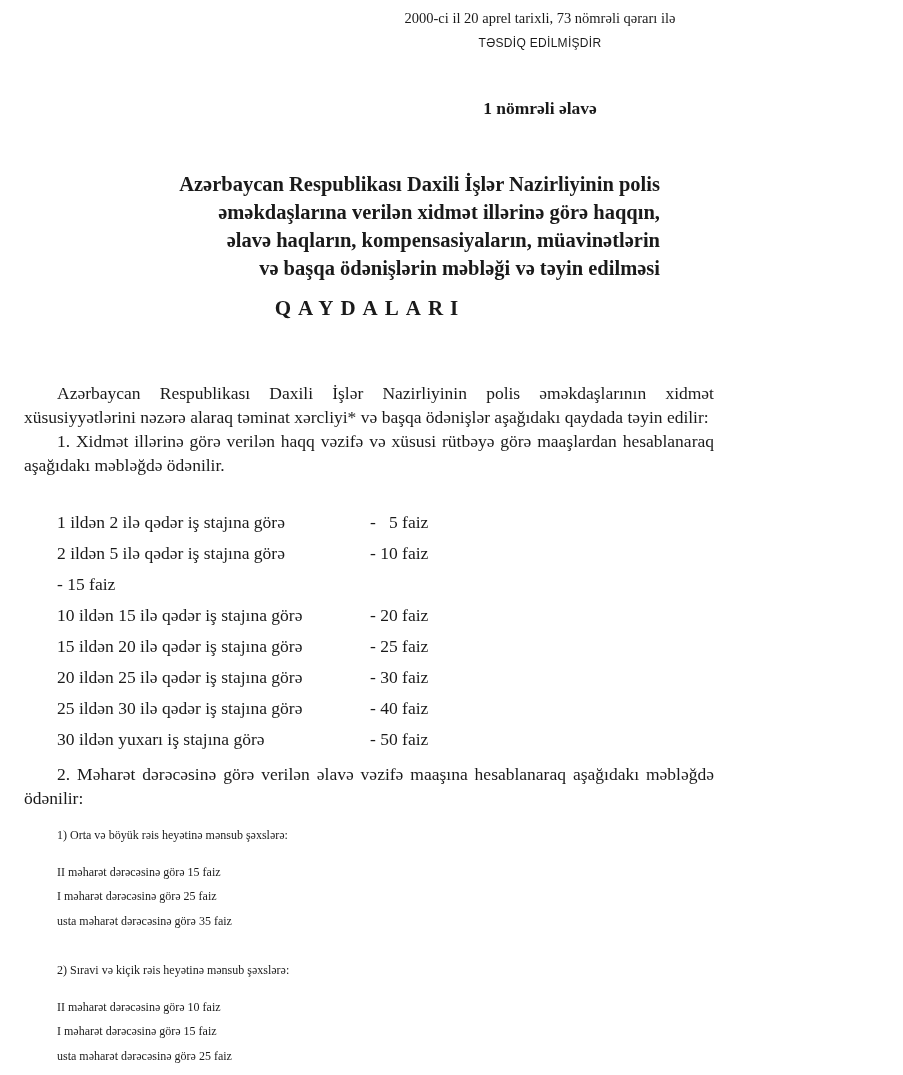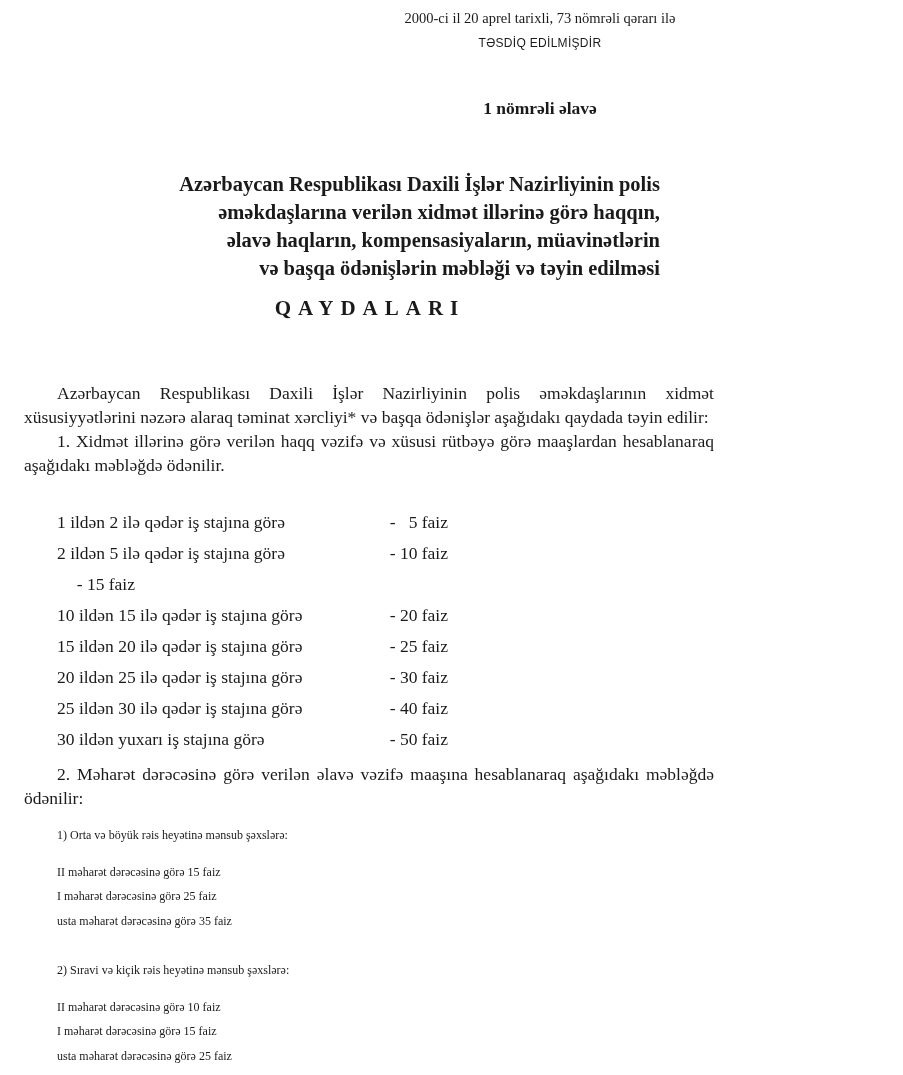--- a/index.html
+++ b/index.html
@@ -10,21 +10,21 @@
     .approval { position: absolute; left: 360px; top: 8px; width: 360px; text-align: center; font-size: 14.5px; line-height: 20px; }
     .approval .stamp { font-family: "Liberation Sans", sans-serif; font-size: 12px; margin-top: 5px; letter-spacing: 0.3px; }
     .annex { position: absolute; left: 360px; top: 98px; width: 360px; text-align: center; font-weight: bold; font-size: 17.5px; }
     .title { position: absolute; left: 80px; top: 170px; width: 580px; text-align: right; font-weight: bold; font-size: 20.5px; line-height: 28px; }
     .heading { position: absolute; left: 80px; top: 296px; width: 580px; text-align: center; font-weight: bold; font-size: 21px; letter-spacing: 7px; }
     .para { position: absolute; left: 24px; width: 690px; font-size: 17.5px; line-height: 24px; text-align: justify; }
     .para p { margin: 0; text-indent: 33px; }
     .table { position: absolute; left: 57px; top: 508px; font-size: 17.5px; }
     .row { display: flex; height: 31px; line-height: 28px; }
     .row .c1 { width: 313px; }
-    .row .c2 { width: 78px; white-space: pre; text-align: right; }
+    .row .c2 { width: 78px; white-space: pre; }
     .sub { position: absolute; left: 57px; font-size: 12px; line-height: 24.5px; }
     .sub .lbl { margin-bottom: 12px; }
   </style>
 </head>
 <body>
 
 <div class="approval">
   <div>2000-ci il 20 aprel tarixli, 73 nömrəli qərarı ilə</div>
   <div class="stamp">TƏSDİQ EDİLMİŞDİR</div>
 </div>

